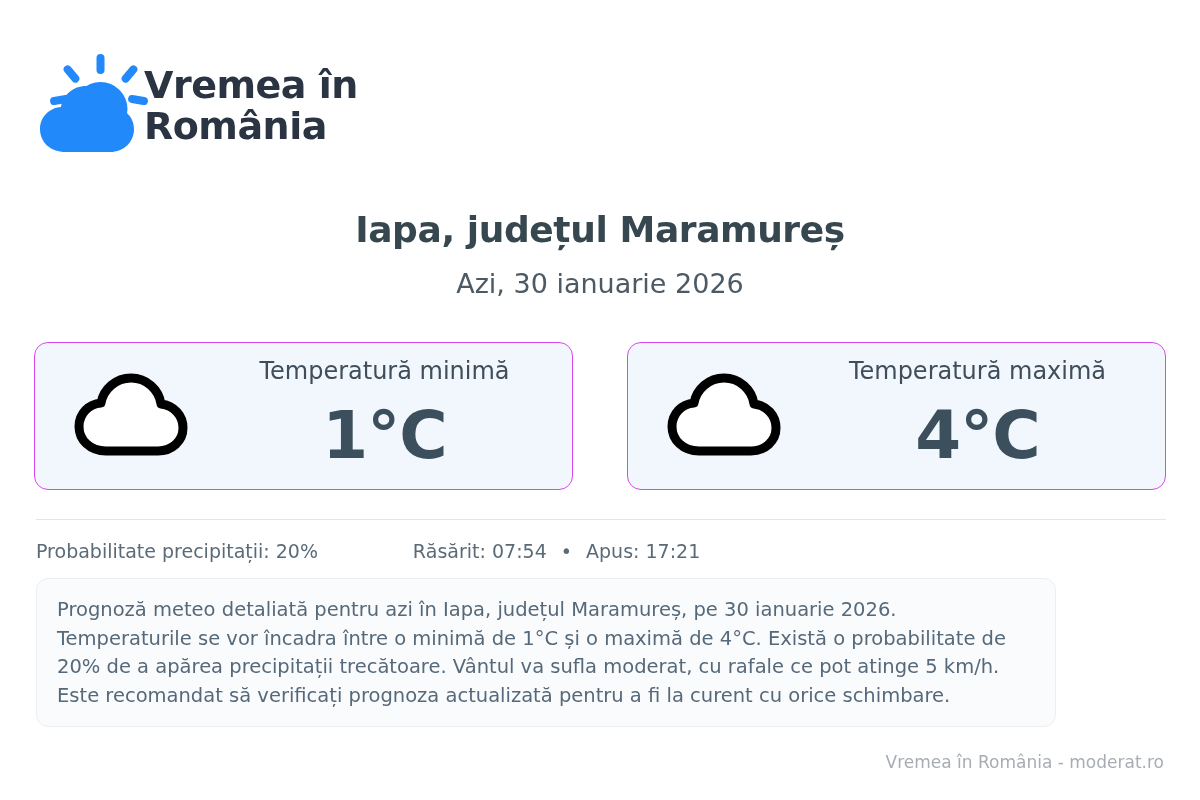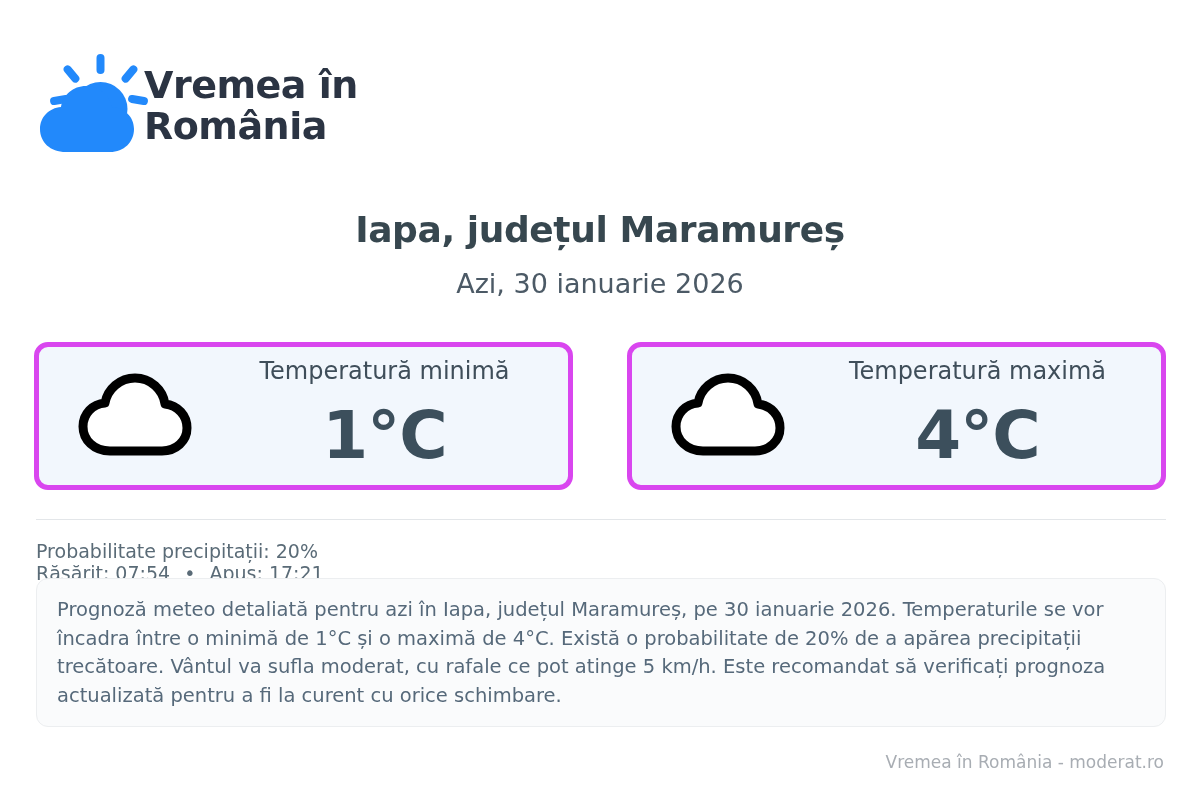--- a/index.html
+++ b/index.html
@@ -78,21 +78,21 @@
     left: 34px;
     top: 342px;
     width: 1132px;
     display: flex;
     gap: 54px;
   }
   .card {
     flex: 1 1 0;
     height: 148px;
     background: #f2f7fd;
-    border: 5px solid #d946ef;
+    border: 1px solid #d946ef;
     border-radius: 14px;
     box-sizing: border-box;
     display: flex;
     align-items: center;
     padding: 0 26px 0 34px;
     gap: 26px;
   }
   .card-icon {
     flex: 0 0 auto;
     width: 128px;
@@ -138,33 +138,32 @@
   
   .details {
     position: absolute;
     left: 36px;
     top: 540px;
     width: 1130px;
     display: flex;
     align-items: baseline;
     font-size: 19px;
     color: #5a6b77;
-    flex-direction: column;
   }
   .detail-precip { flex: 0 0 33.33%; text-align: left; white-space: nowrap; }
   .detail-wind   { flex: 0 0 33.33%; text-align: center; white-space: nowrap; }
   .detail-sun    { flex: 1 1 auto;  text-align: left; white-space: nowrap; }
   .detail-sun .bullet { padding: 0 8px; color: #5a6b77; }
 
   
   .description {
     position: absolute;
     left: 36px;
     top: 578px;
-    width: 1130px;
+    width: 1020px;
     min-height: 141px;
     box-sizing: border-box;
     background: #fafbfc;
     border: 1px solid #eceef0;
     border-radius: 12px;
     padding: 17px 22px 16px 20px;
     font-size: 19.5px;
     line-height: 28.5px;
     color: #56697a;
   }

